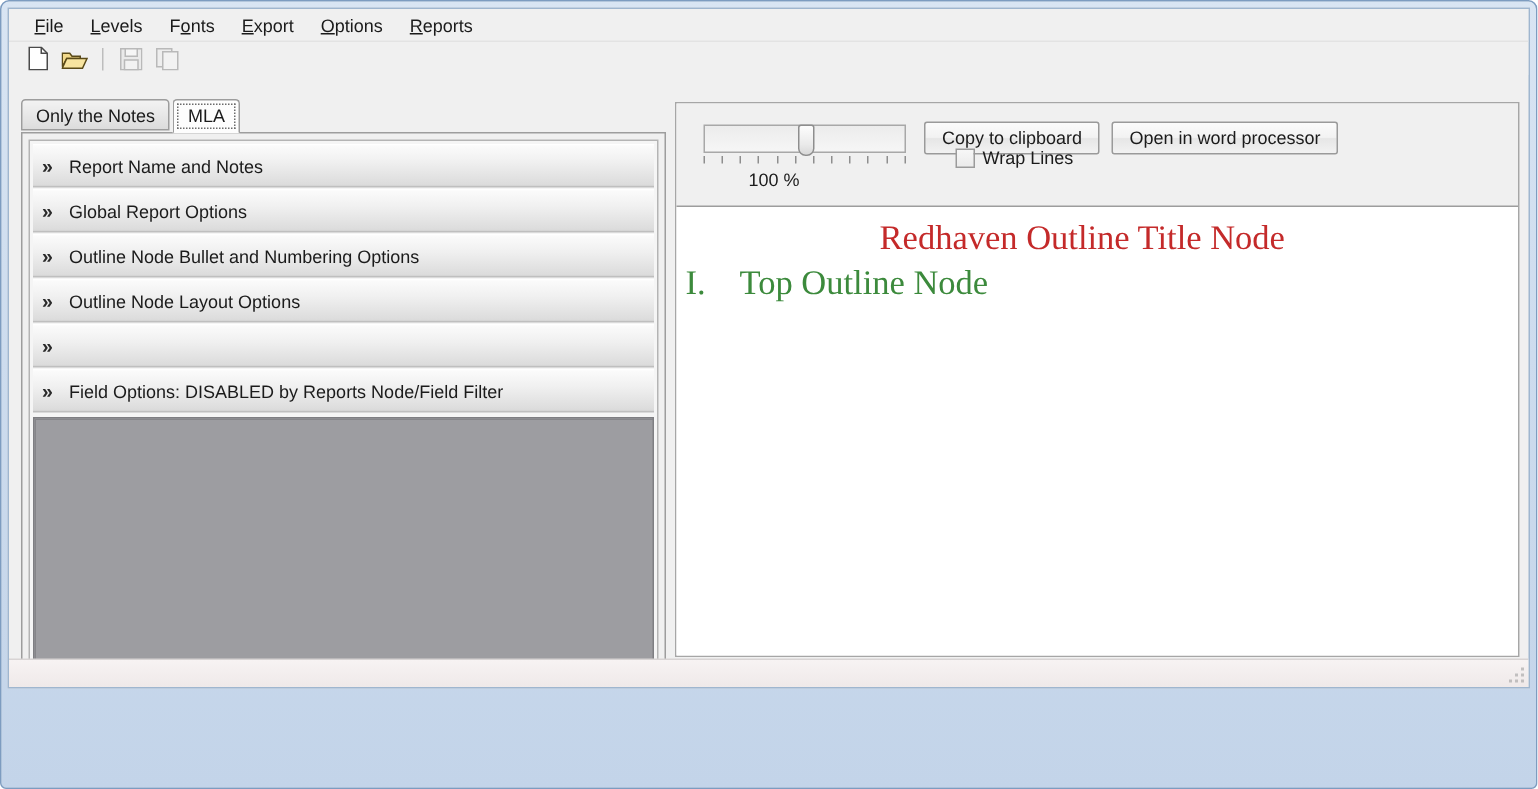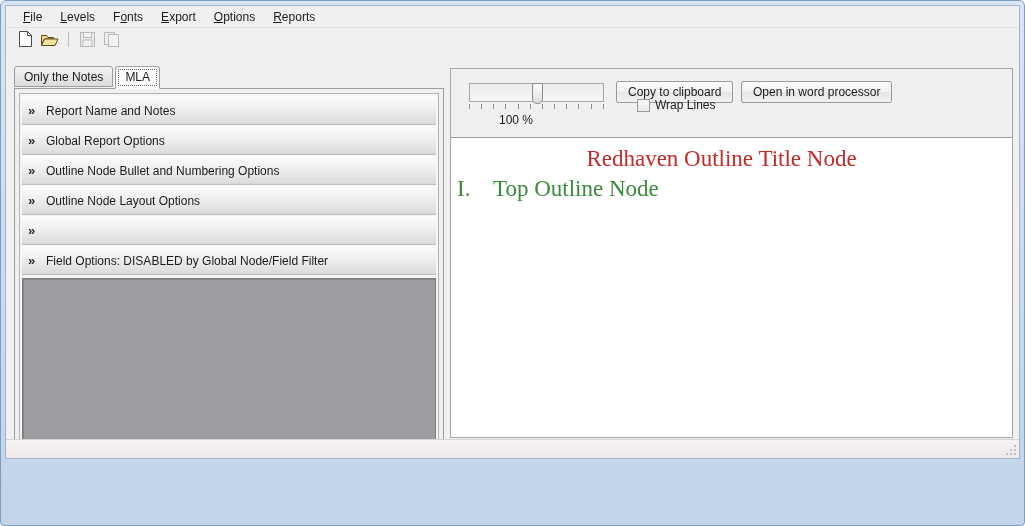--- a/index.html
+++ b/index.html
@@ -501,21 +501,21 @@
             <span class="acc-chevron">»</span>
             <span class="acc-label">Outline Node Layout Options</span>
           </div>
 
           <div class="acc-header">
             <span class="acc-chevron">»</span>
           </div>
 
           <div class="acc-header">
             <span class="acc-chevron">»</span>
-            <span class="acc-label">Field Options:  DISABLED by Global Node/Field Filter</span>
+            <span class="acc-label">Field Options:  DISABLED by Reports Node/Field Filter</span>
           </div>
 
         </div>
 
         <div id="empty-area"></div>
       </div>
     </div>
 
     <div id="right-pane">
 

